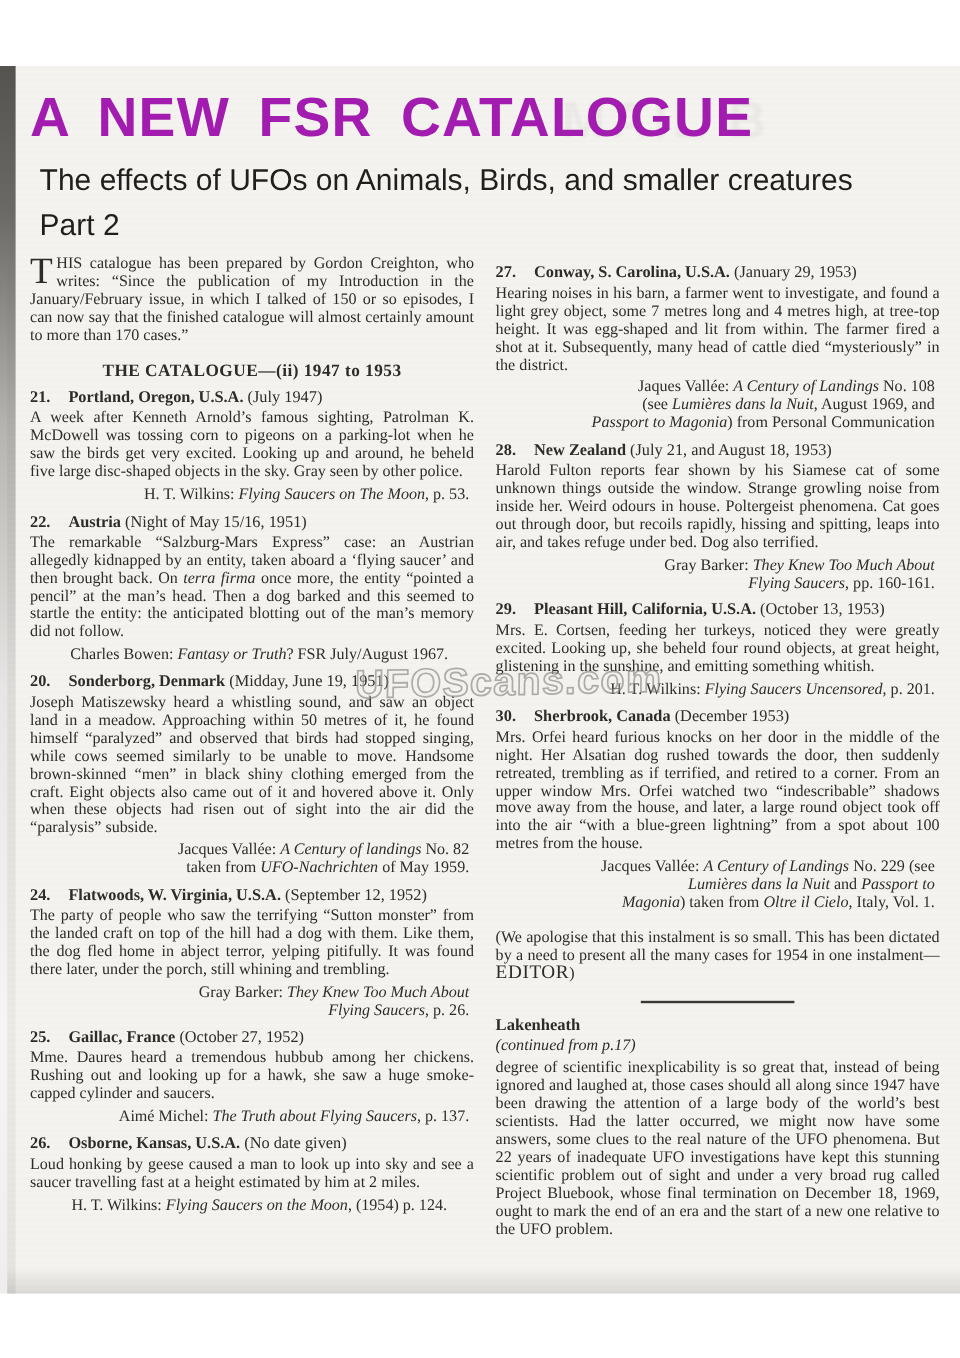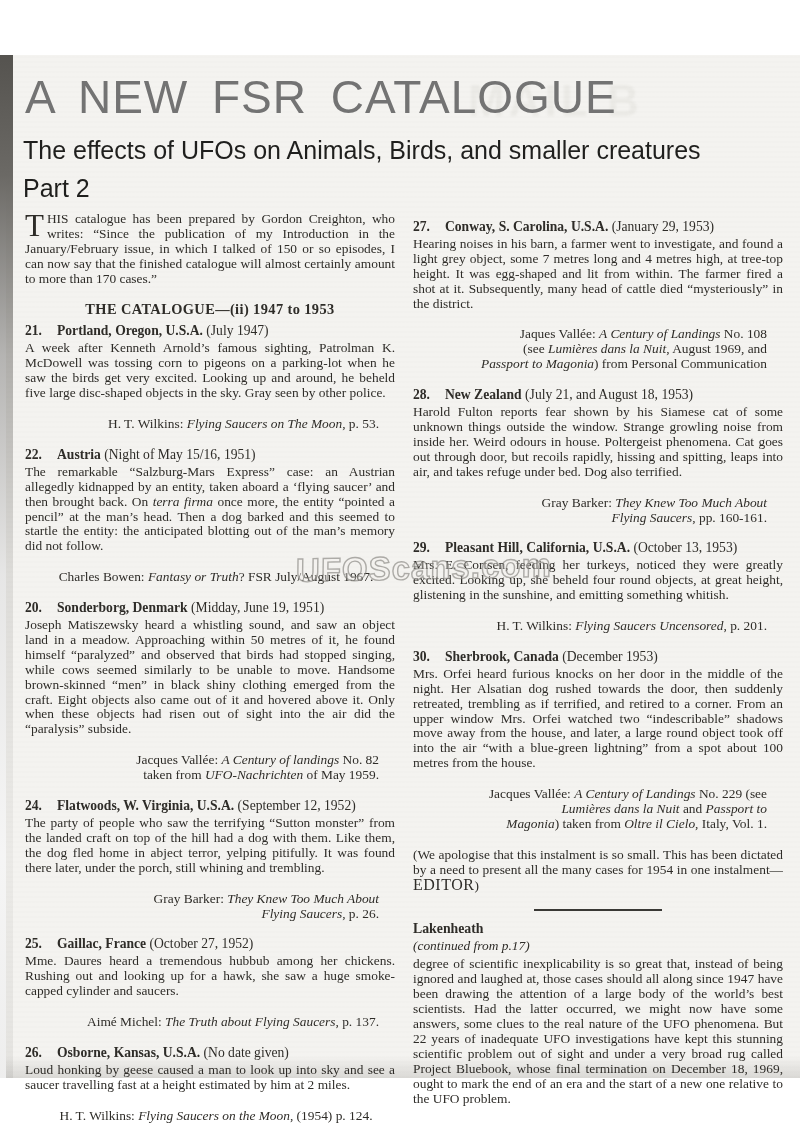--- a/index.html
+++ b/index.html
@@ -22,37 +22,37 @@
     position:absolute; left:6px; top:1056px; width:794px; height:22px;
     background:linear-gradient(to bottom, rgba(0,0,0,0) 0, rgba(60,58,54,.06) 40%, rgba(60,58,54,.14) 100%);
   }
   .ghost {
     position:absolute; left:468px; top:76px;
     font-family:"Liberation Sans", sans-serif; font-weight:bold; font-size:44px;
     letter-spacing:4px; color:rgba(85,82,75,.055); filter:blur(1px);
   }
   .title {
     position:absolute; left:25px; top:70px; margin:0;
-    font-family:"Liberation Sans", sans-serif; font-weight:normal; font-size:46px;
-    letter-spacing:1px; word-spacing:10px; color:#737373;
+    font-family:"Liberation Sans", sans-serif; font-weight:bold; font-size:46px;
+    letter-spacing:1px; word-spacing:10px; color:#a21caf;
   }
   .subtitle {
-    position:absolute; left:23px; top:131px;
+    position:absolute; left:33px; top:131px;
     font-family:"Liberation Sans", sans-serif; font-size:25px; color:#1f1f1d; line-height:38px;
   }
   .cols { position:absolute; left:25px; top:212px; width:758px; display:flex; gap:18px; }
   .col { width:370px; font-size:13.4px; line-height:14.9px; }
   .intro { margin:0; text-align:justify; }
   .dropcap { float:left; font-size:31px; line-height:25px; padding:1px 3px 0 0; }
   .cat-heading { text-align:center; font-weight:bold; font-size:14.4px; letter-spacing:.4px; margin:15px 0 7px; }
   .entry-head { font-weight:bold; font-size:13.6px; margin:8px 0 2px; }
   .entry-head .num { margin-right:15px; }
   .entry-head .date { font-weight:normal; }
   .entry-body { margin:0; text-align:justify; }
-  .citation { margin:16px; }
+  .citation { margin:4px; }
   .citation.right { text-align:right; }
   .citation.indent { text-align:center; text-indent:12px; }
   .editor-note { margin:14px 0 0; text-align:justify; }
   .sc { font-size:16px; letter-spacing:.5px; }
   .rule { width:128px; height:2px; background:#393835; margin:15px auto 11px; }
   .lak-heading { font-weight:bold; font-size:13.8px; margin:2px 0 2px; }
   .lak-continued { text-align:left; font-style:italic; margin:2px 0 4px; }
   .lak-body { margin:0; text-align:justify; }
   .watermark {
     position:absolute; left:296px; top:549px;

